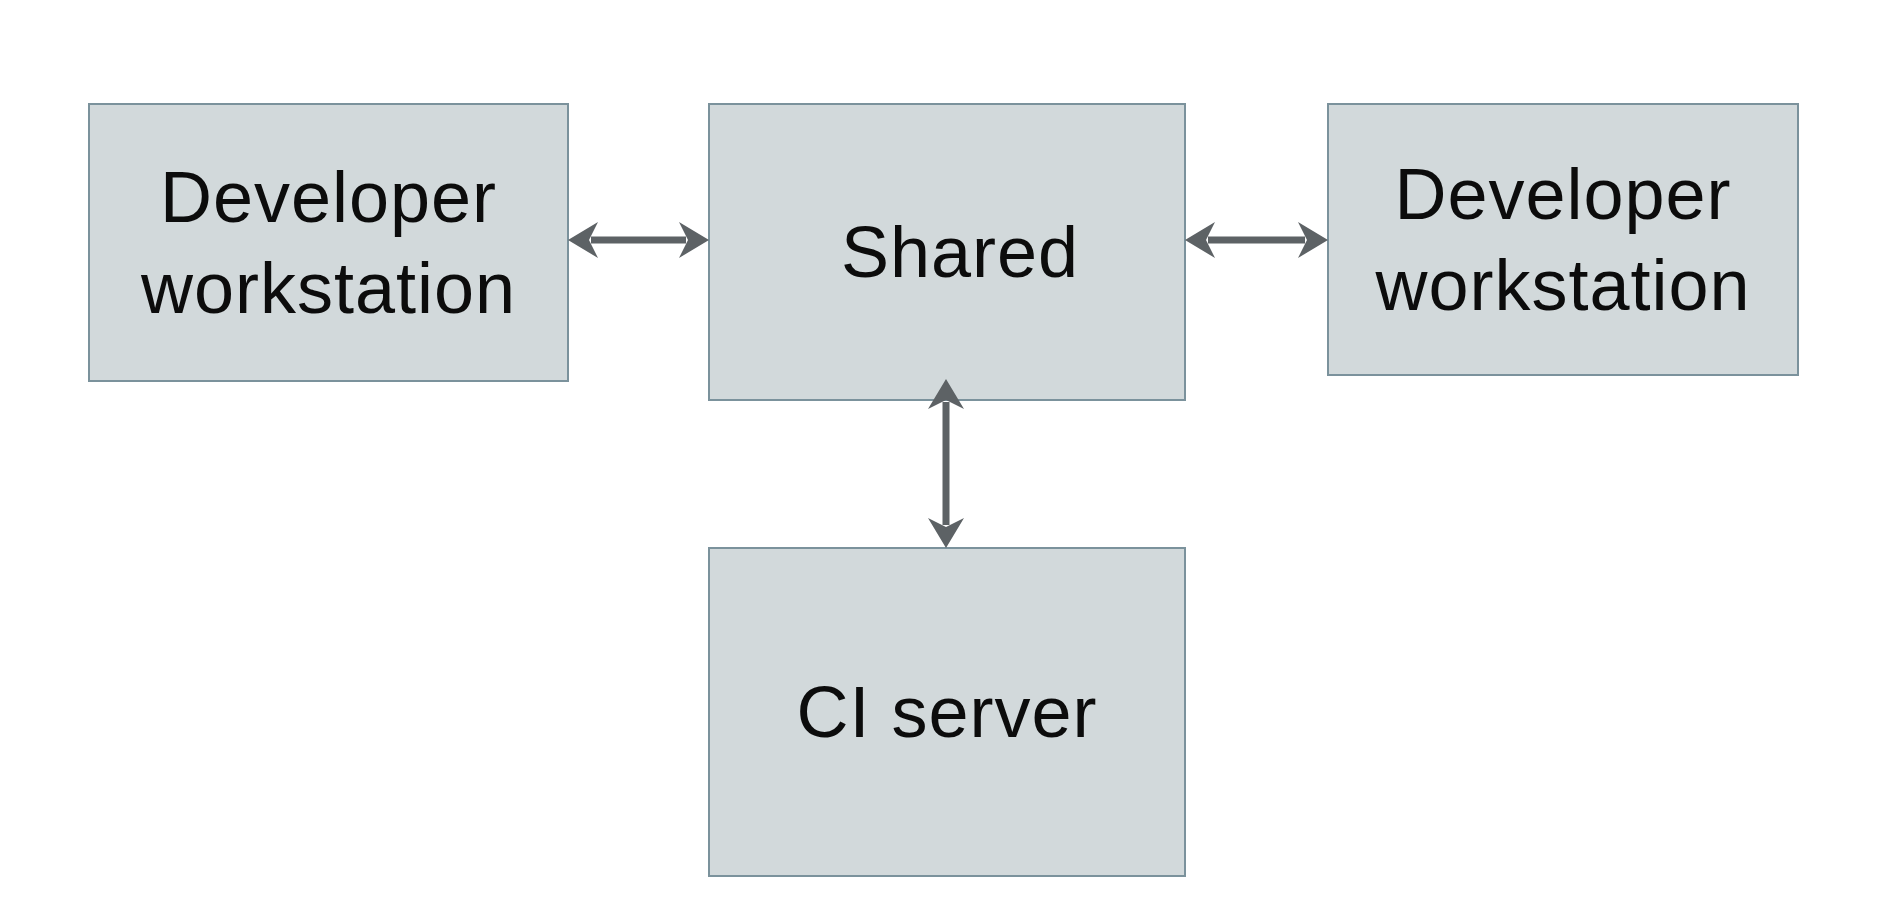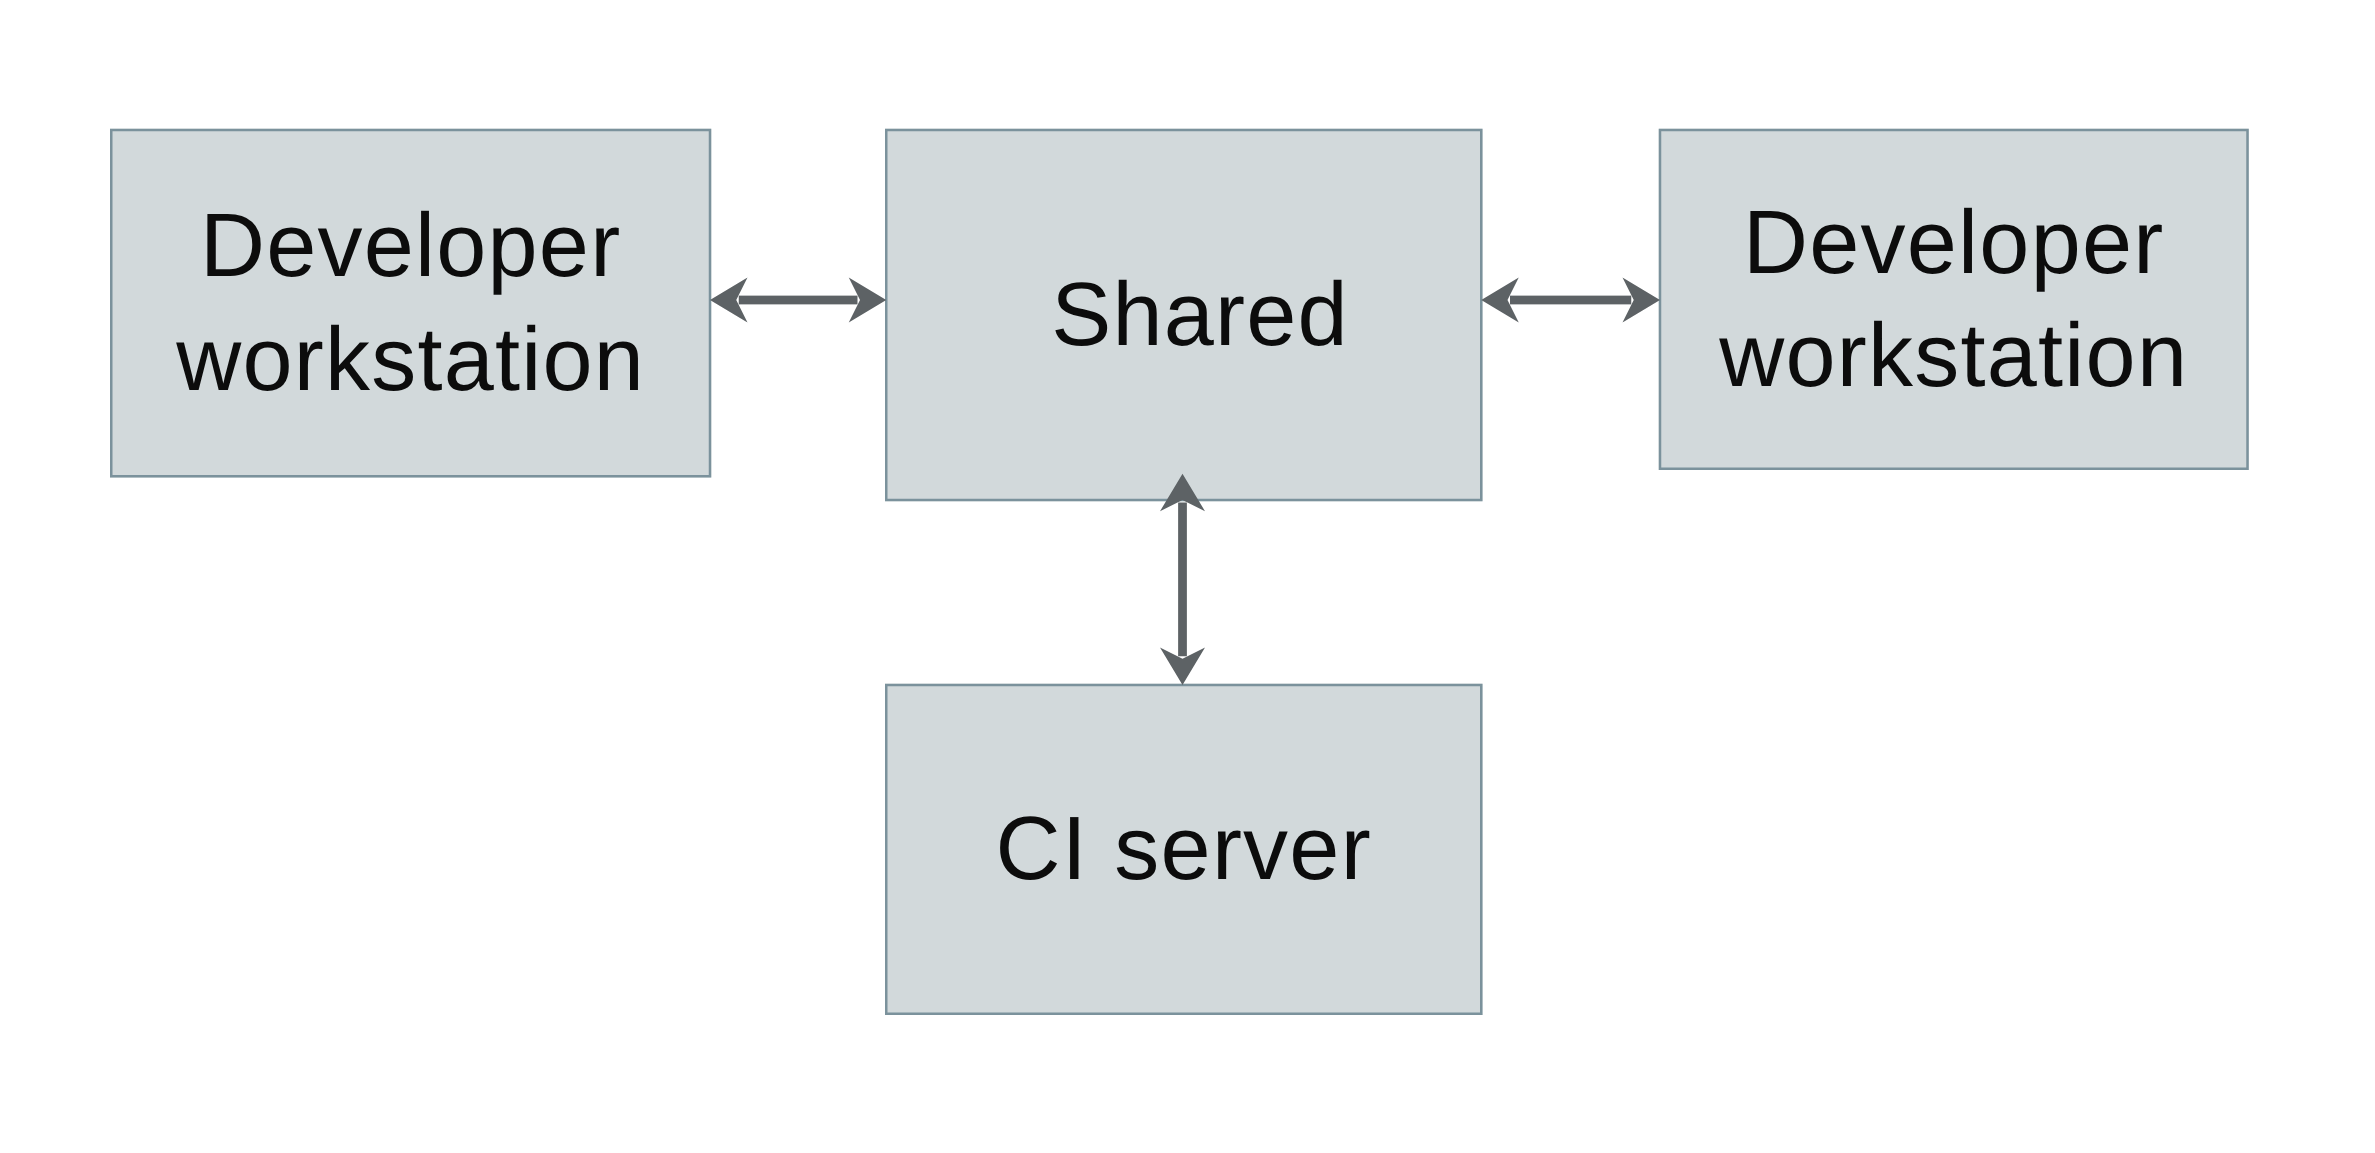--- a/index.html
+++ b/index.html
@@ -33,21 +33,21 @@
     text-align: left;
     color: var(--text-color);
     font-size: 72px;
     line-height: 91px;
     letter-spacing: 1px;
   }
   .node span { display: block; white-space: nowrap; }
   #node-dev-left   { left: 88px;   top: 103px; width: 481px; height: 279px; }
   #node-shared     { left: 708px;  top: 103px; width: 478px; height: 298px; padding-left: 26px; }
   #node-dev-right  { left: 1327px; top: 103px; width: 472px; height: 273px; }
-  #node-ci         { left: 708px;  top: 547px; width: 478px; height: 265px; }
+  #node-ci         { left: 708px;  top: 547px; width: 478px; height: 330px; }
   .arrow { position: absolute; display: block; }
   #arrow-left  { left: 567px;  top: 214px; }
   #arrow-right { left: 1184px; top: 214px; }
   #arrow-down  { left: 920px;  top: 378px; }
   .arrow path, .arrow rect { fill: var(--arrow-color); }
 </style>
 </head>
 <body>
 
 <div class="canvas">

